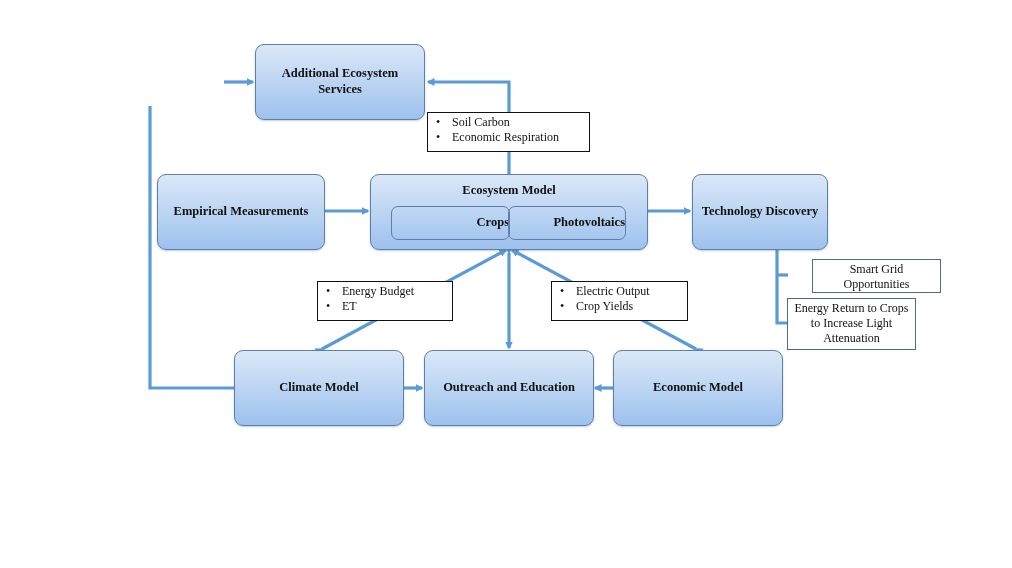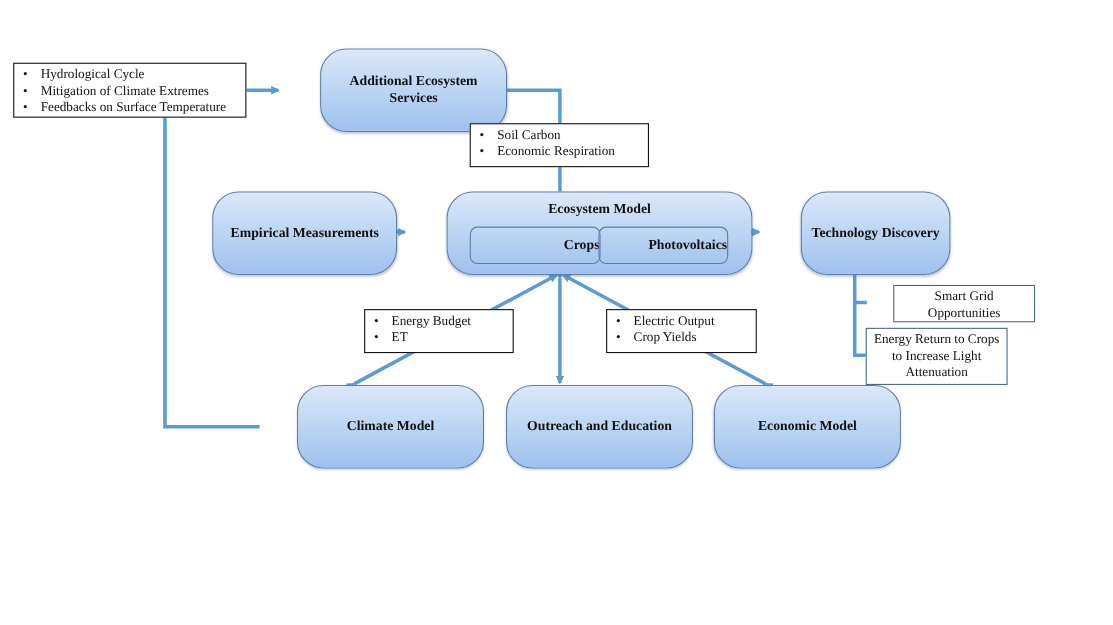--- a/index.html
+++ b/index.html
@@ -1,25 +1,25 @@
 <!DOCTYPE html>
 <html><head>
 <meta charset="utf-8">
 <style>
   html, body { margin:0; padding:0; background:#ffffff; }
   body { width:1012px; height:568px; position:relative; overflow:hidden; font-family:"Liberation Serif", serif; }
   .canvas { position:absolute; left:0; top:0; width:1012px; height:568px; }
   svg.wires { position:absolute; left:0; top:0; width:1012px; height:568px; }
   .node {
     position:absolute; box-sizing:border-box;
-    border:1.5px solid #5d7ea8; border-radius:24px;
+    border:1.5px solid #5d7ea8; border-radius:9px;
     background:linear-gradient(to bottom, #dbe8f8 0%, #b9d3f2 55%, #9dc1ee 100%);
     box-shadow:0 1px 2px rgba(80,110,150,0.35);
     display:flex; align-items:center; justify-content:center; text-align:center;
-    font-weight:bold; font-size:12.5px; color:#111; line-height:1.25;margin-left:36px;
+    font-weight:bold; font-size:12.5px; color:#111; line-height:1.25;
   }
   .inner {
     position:absolute; box-sizing:border-box;
     border:1.3px solid #5d7ea8; border-radius:7px;
     display:flex; align-items:center; justify-content:flex-end;
     font-weight:bold; font-size:12.5px; color:#111;
   }
   .note {
     position:absolute; box-sizing:border-box; background:#fff;
     border:1.5px solid #111; font-size:12px; color:#111; line-height:15px;
@@ -63,27 +63,20 @@
       <line x1="509" y1="253" x2="509" y2="348" marker-start="url(#ah)" marker-end="url(#ah)"></line>
 
       <line x1="696" y1="349" x2="512" y2="250" marker-start="url(#ah)" marker-end="url(#ah)"></line>
 
       <line x1="404" y1="388" x2="422" y2="388" marker-end="url(#ah)"></line>
 
       <line x1="613" y1="388" x2="595" y2="388" marker-end="url(#ah)"></line>
     </g>
   </svg>
 
-  <div class="note" style="left:12px;top:57px;width:212px;height:50px;">
-    <ul>
-      <li><span class="bullet">•</span><span>Hydrological Cycle</span></li>
-      <li><span class="bullet">•</span><span>Mitigation of Climate Extremes</span></li>
-      <li><span class="bullet">•</span><span>Feedbacks on Surface Temperature</span></li>
-    </ul>
-  </div>
 
   <div class="node" style="left:255px;top:44px;width:170px;height:76px;padding:0 20px;">
     <span>Additional Ecosystem Services</span>
   </div>
 
   <div class="note" style="left:427px;top:112px;width:163px;height:40px;">
     <ul>
       <li><span class="bullet">•</span><span>Soil Carbon</span></li>
       <li><span class="bullet">•</span><span>Economic Respiration</span></li>
     </ul>
@@ -107,21 +100,21 @@
     <span>Technology Discovery</span>
   </div>
 
   <div class="note center thin" style="left:812px;top:259px;width:129px;height:34px;">
     <span>Smart Grid Opportunities</span>
   </div>
   <div class="note center thin" style="left:787px;top:298px;width:129px;height:52px;">
     <span>Energy Return to Crops to Increase Light Attenuation</span>
   </div>
 
-  <div class="note" style="left:331px;top:281px;width:136px;height:40px;">
+  <div class="note" style="left:317px;top:281px;width:136px;height:40px;">
     <ul>
       <li><span class="bullet">•</span><span>Energy Budget</span></li>
       <li><span class="bullet">•</span><span>ET</span></li>
     </ul>
   </div>
 
   <div class="note" style="left:551px;top:281px;width:137px;height:40px;">
     <ul>
       <li><span class="bullet">•</span><span>Electric Output</span></li>
       <li><span class="bullet">•</span><span>Crop Yields</span></li>

